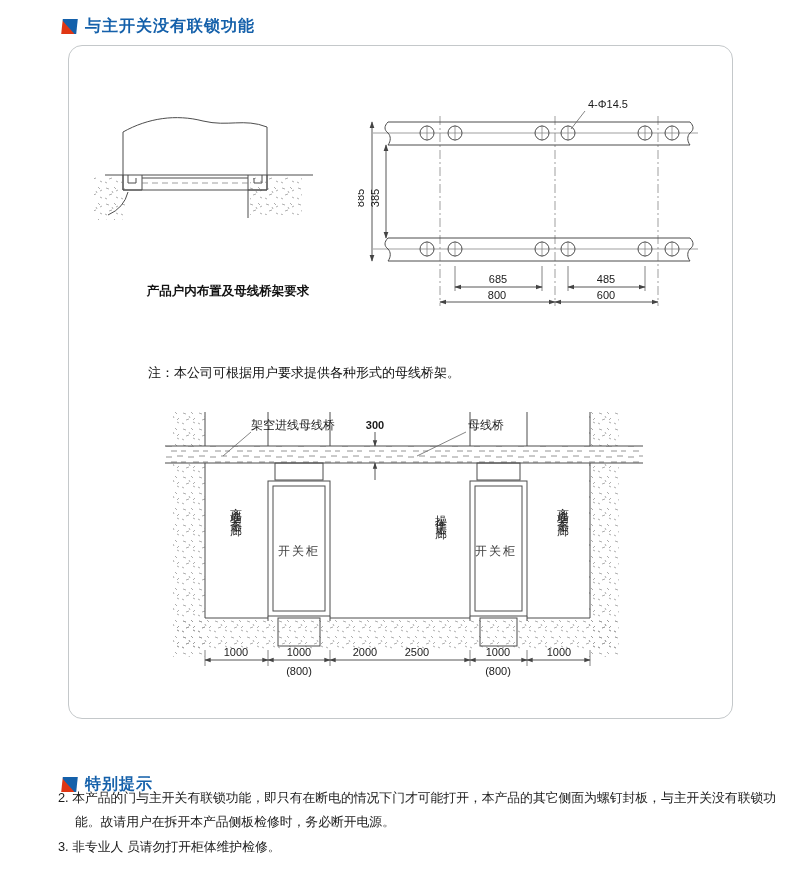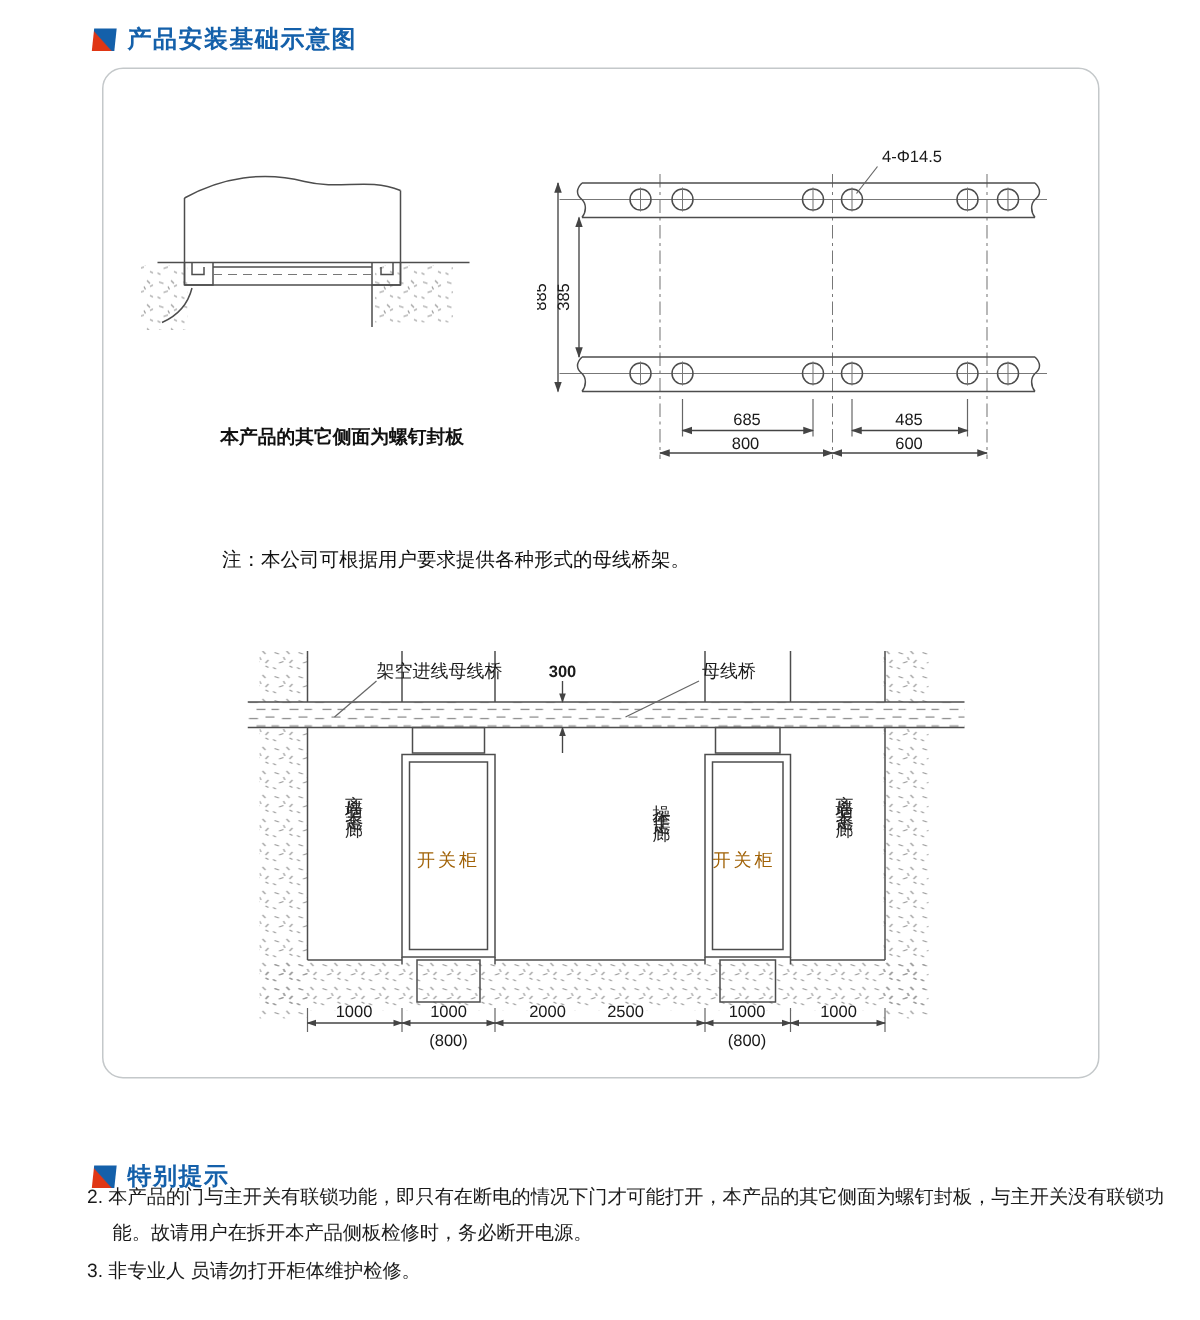--- a/index.html
+++ b/index.html
@@ -13,21 +13,21 @@
 
   .big-box{position:absolute;left:68px;top:45px;width:663px;height:672px;
     border:1px solid #c4c8ca;border-radius:14px;background:#fff;}
 
   .diagram{position:absolute;}
   .caption{position:absolute;font-size:12.5px;font-weight:bold;color:#111;text-align:center;}
   .note-line{position:absolute;font-size:13px;font-weight:400;color:#111;}
 
   .vlabel{position:absolute;writing-mode:vertical-rl;text-orientation:upright;
     font-size:12px;letter-spacing:4px;color:#222;}
-  .cablabel{position:absolute;font-size:12px;letter-spacing:2px;color:#a16207;
+  .cablabel{position:absolute;font-size:12px;letter-spacing:2px;color:#404040;
     width:62px;text-align:center;}
 
   .tips-list{position:absolute;left:58px;top:786px;width:738px;
     font-size:12.8px;color:#1a1a1a;line-height:24px;}
   .tip-item{padding-left:17px;text-indent:-17px;margin-bottom:1px;}
 
   svg text{fill:#1a1a1a;font-family:"Liberation Sans",sans-serif;}
   svg .ln{stroke:#4d4d4d;fill:none;stroke-width:1;}
   svg .thin{stroke:#777;fill:none;stroke-width:0.7;}
   svg .ext{stroke:#666;fill:none;stroke-width:0.8;}
@@ -35,21 +35,21 @@
   svg .num{font-size:11px;}
   svg .cjk{font-size:12px;}
 </style>
 </head>
 <body>
 
 <div class="page">
 
   <div class="sec-header" style="left:62px;top:16px;">
     <span class="flag-icon"></span>
-    <span class="sec-title">产品安装基础示意图</span>
+    <span class="sec-title">与主开关没有联锁功能</span>
   </div>
 
   <div class="big-box"></div>
 
   <svg class="diagram" style="left:88px;top:105px;" width="230" height="125" viewBox="0 0 230 125">
     <defs>
       <pattern id="stip1" width="16" height="16" patternUnits="userSpaceOnUse">
         <path d="M2,3 l3,1 M10,2 l2,2 M5,10 l3,-1 M12,12 l2,1 M1,13 l2,1 M8,6 l1,2 M14,5 l-2,1" stroke="#999" stroke-width="0.8" fill="none"></path>
       </pattern>
     </defs>
@@ -68,21 +68,21 @@
       <path class="ln" d="M40,70 v8 h8 v-5"></path>
       <path class="ln" d="M160,70 v15 h19 v-15"></path>
       <path class="ln" d="M174,70 v8 h-8 v-5"></path>
       <line class="ln" x1="54" y1="73" x2="160" y2="73"></line>
       <line class="thin" x1="54" y1="78" x2="160" y2="78" stroke-dasharray="6 4"></line>
       <line class="ln" x1="35" y1="85" x2="179" y2="85"></line>
       <line class="ln" x1="160" y1="85" x2="160" y2="113"></line>
       <path class="ln" d="M40,87 Q36,103 20,110"></path>
     </g>
   </svg>
-  <div class="caption" style="left:113px;top:283px;width:230px;">本产品的其它侧面为螺钉封板</div>
+  <div class="caption" style="left:113px;top:283px;width:230px;">产品户内布置及母线桥架要求</div>
 
   <svg class="diagram" style="left:358px;top:88px;" width="345" height="235" viewBox="0 0 345 235">
     <defs>
       <marker id="ar2" viewBox="0 0 10 10" refX="9" refY="5" markerWidth="8" markerHeight="8" orient="auto-start-reverse">
         <path d="M0,1.5 L10,5 L0,8.5 z" fill="#444"></path>
       </marker>
     </defs>
 
     <g>
       <line class="thin" x1="82" y1="28" x2="82" y2="218" stroke-dasharray="9 3 2 3"></line>
@@ -142,21 +142,21 @@
       <line class="dim" x1="197" y1="214" x2="300" y2="214" marker-start="url(#ar2)" marker-end="url(#ar2)"></line>
       <text class="num" x="140" y="195" text-anchor="middle">685</text>
       <text class="num" x="248" y="195" text-anchor="middle">485</text>
       <text class="num" x="139" y="211" text-anchor="middle">800</text>
       <text class="num" x="248" y="211" text-anchor="middle">600</text>
     </g>
   </svg>
 
   <div class="note-line" style="left:148px;top:364px;">注：本公司可根据用户要求提供各种形式的母线桥架。</div>
 
-  <div class="diagram" style="left:165px;top:432px;width:480px;height:275px;text-decoration:underline;">
+  <div class="diagram" style="left:165px;top:410px;width:480px;height:275px;text-decoration:underline;">
     <svg width="480" height="275" viewBox="0 0 480 275">
       <defs>
         <marker id="ar3" viewBox="0 0 10 10" refX="9" refY="5" markerWidth="7" markerHeight="7" orient="auto-start-reverse">
           <path d="M0,1.5 L10,5 L0,8.5 z" fill="#444"></path>
         </marker>
         <pattern id="stip3" width="16" height="16" patternUnits="userSpaceOnUse">
           <path d="M2,3 l3,1 M10,2 l2,2 M5,10 l3,-1 M12,12 l2,1 M1,13 l2,1 M8,6 l1,2 M14,8 l-2,2" stroke="#999" stroke-width="0.8" fill="none"></path>
         </pattern>
         <pattern id="dash3" width="22" height="11" patternUnits="userSpaceOnUse">
           <path d="M1,3 h6 M12,2 h6 M6,8 h6 M16,8 h5" stroke="#888" stroke-width="0.9" fill="none"></path>

